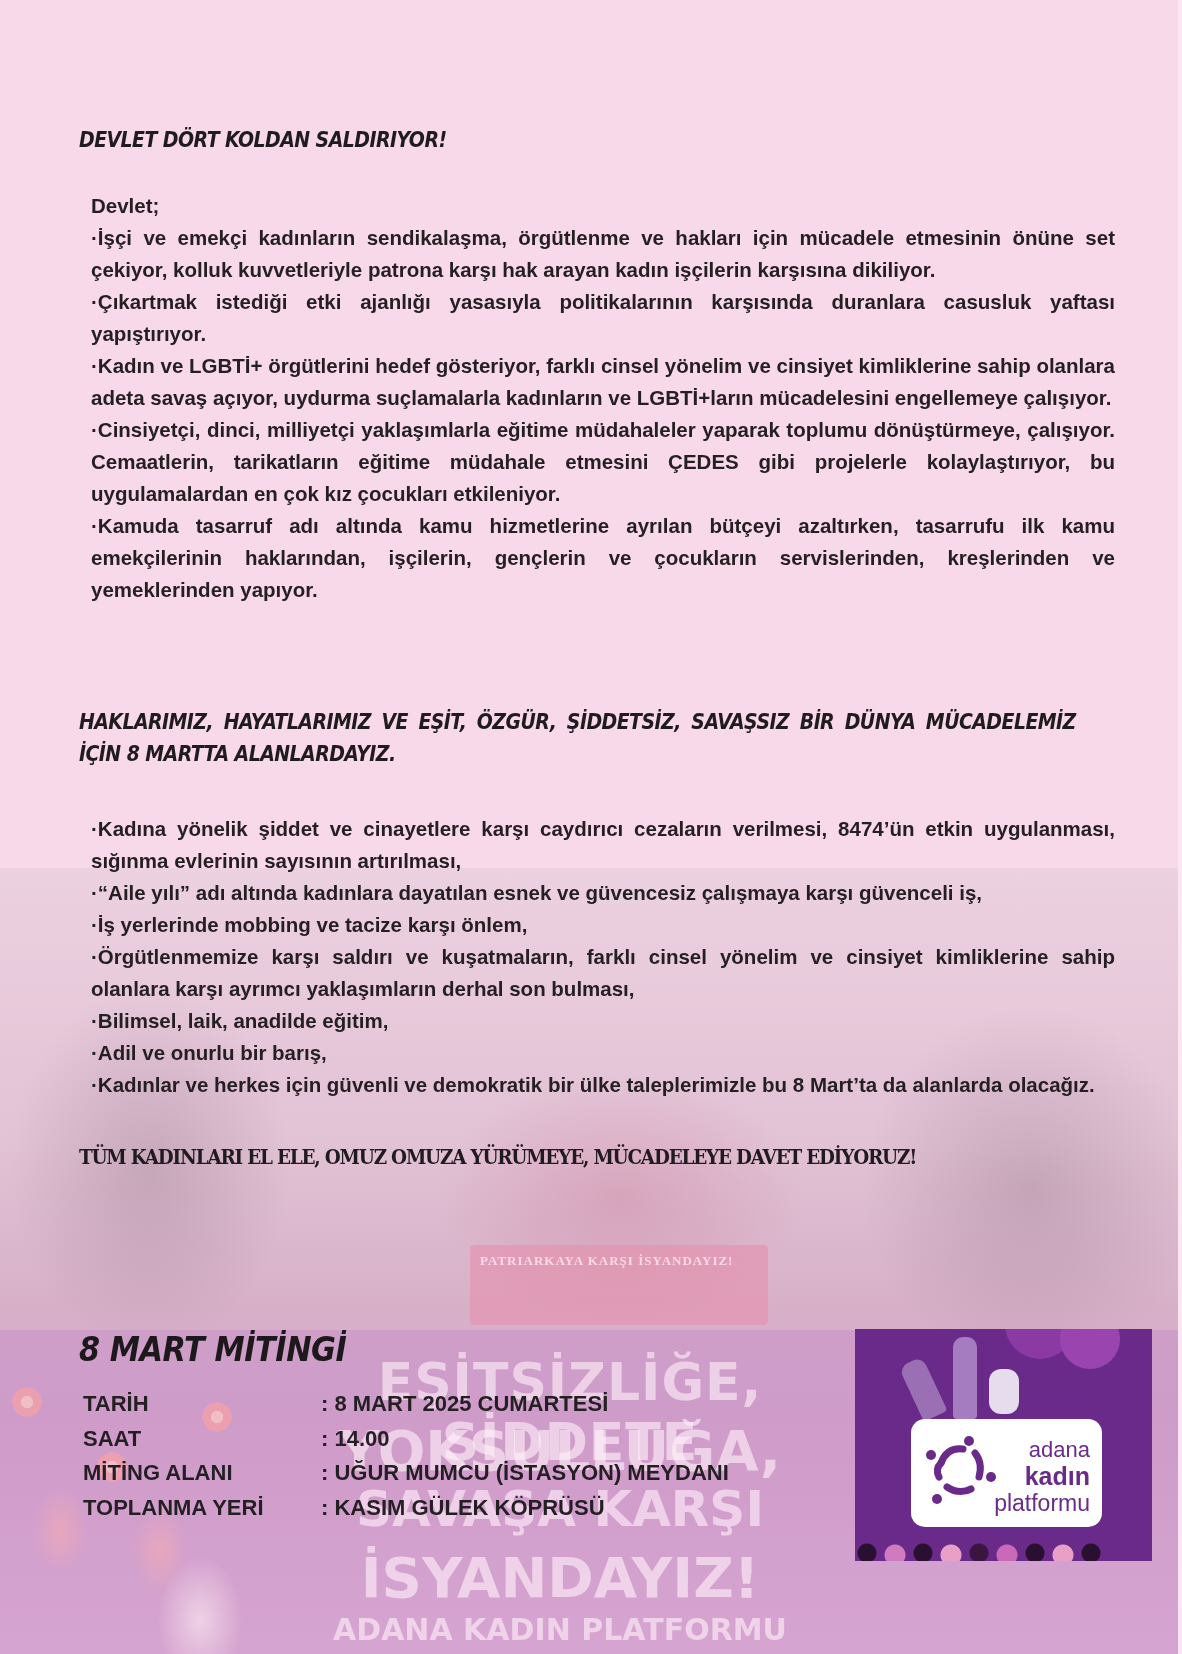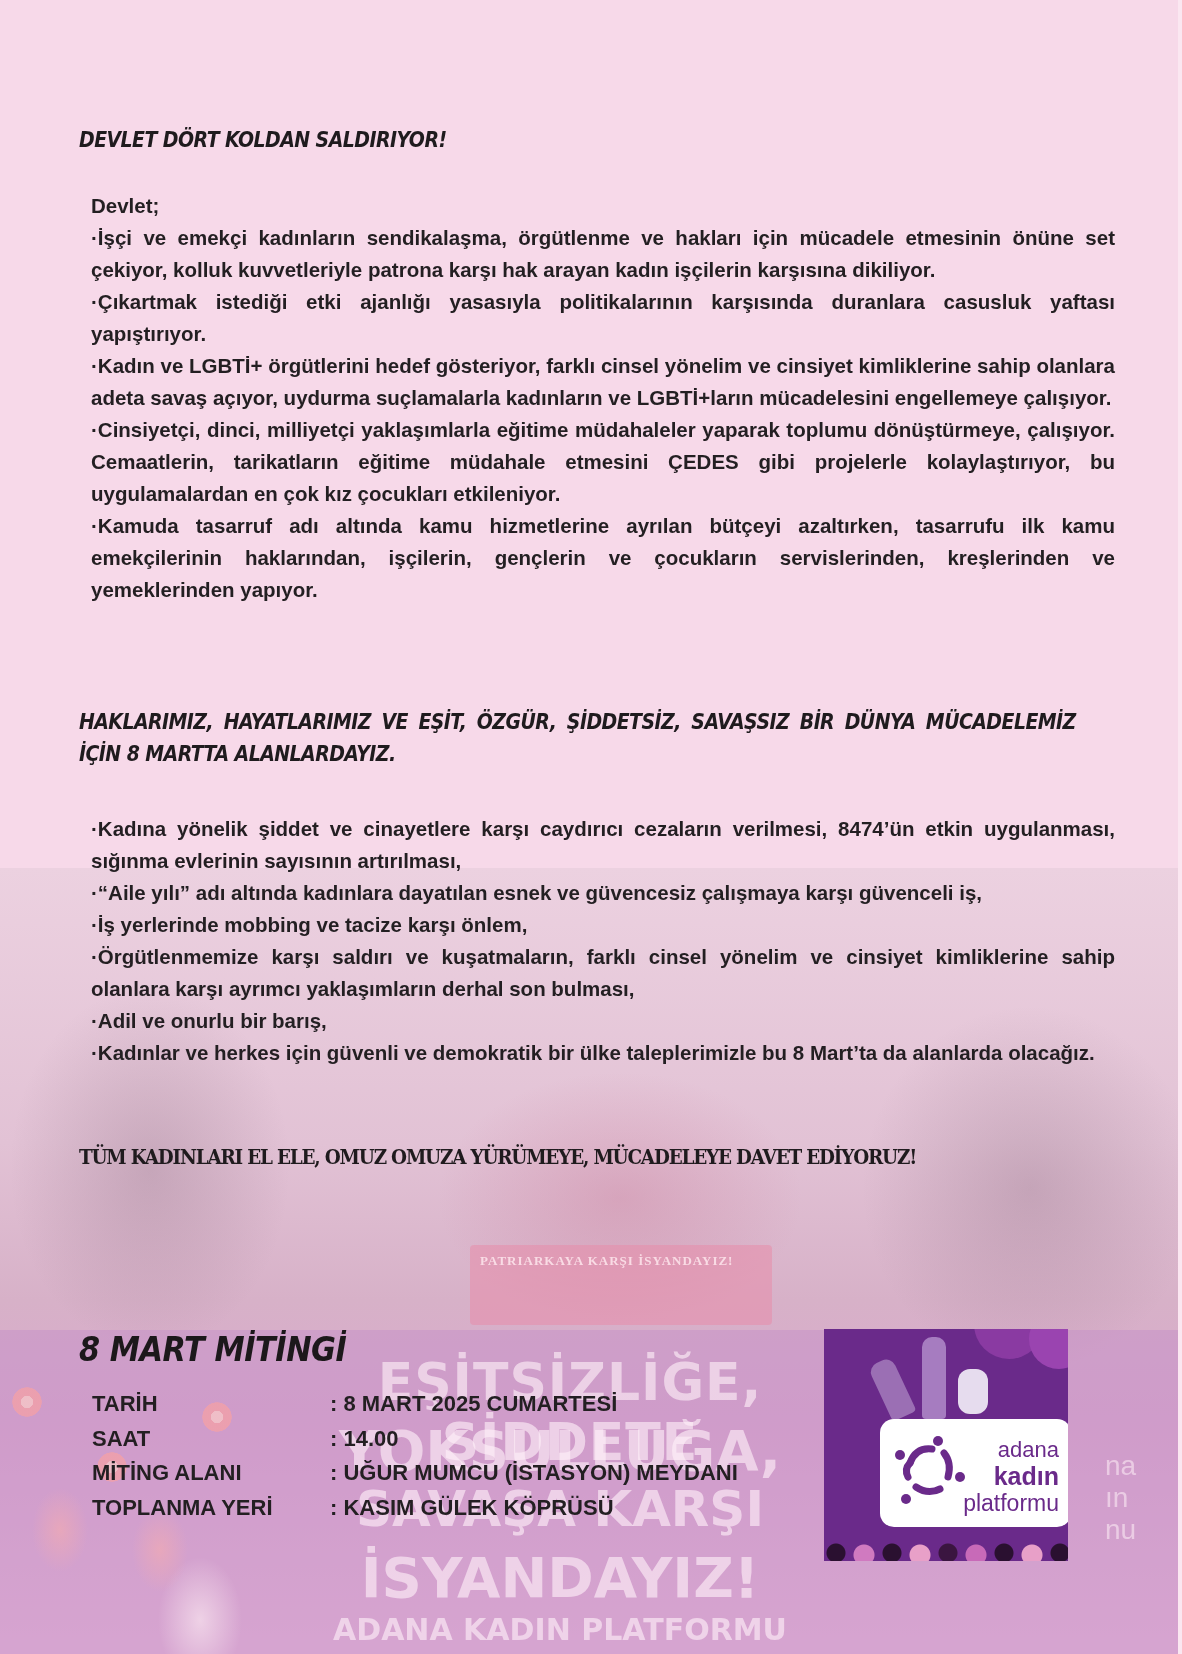--- a/index.html
+++ b/index.html
@@ -16,22 +16,22 @@
   
   .photo-bg {
     position: absolute; left: 0; top: 868px; width: 1178px; height: 786px;
     background:
       radial-gradient(ellipse 260px 180px at 620px 330px, rgba(200,120,150,0.35), rgba(0,0,0,0) 70%),
       radial-gradient(ellipse 200px 260px at 150px 300px, rgba(120,90,110,0.25), rgba(0,0,0,0) 70%),
       radial-gradient(ellipse 240px 260px at 1030px 320px, rgba(120,90,110,0.25), rgba(0,0,0,0) 70%),
       linear-gradient(180deg, #ecd1e0 0%, #e2c2d5 35%, #d7b1c8 55%, #d9a9cc 70%, #e6b9d8 100%);
   }
   .banner-pink {
-    position: absolute; left: 470px; top: 1245px; width: 262px; height: 80px;
-    background: rgba(232,140,170,0.55); border-radius: 4px; padding-left: 40px;
+    position: absolute; left: 470px; top: 1245px; width: 298px; height: 80px;
+    background: rgba(232,140,170,0.55); border-radius: 4px;
   }
   .banner-pink span {
     position: absolute; left: 10px; top: 8px; font-family: "Liberation Serif", serif;
     font-weight: bold; font-size: 13px; color: rgba(255,235,240,0.8); letter-spacing: 1px;
   }
   .banner-purple {
     position: absolute; left: 0; top: 1330px; width: 1178px; height: 324px;
     background: rgba(196,140,200,0.45);
   }
   .banner-text {
@@ -85,27 +85,27 @@
     font-family: "DejaVu Serif", serif; font-weight: bold; font-size: 20px;
     letter-spacing: -1.3px; color: #1f1b1e;
     transform: scaleX(0.92); transform-origin: left center;
   }
   .event-title {
     position: absolute; top: 1330px; left: 0; white-space: nowrap;
     font-family: "DejaVu Sans", sans-serif; font-weight: bold; font-style: italic;
     font-size: 33px; letter-spacing: -0.5px; color: #1c181b;
     transform: scaleX(0.92); transform-origin: left center;
   }
-  .event-rows { position: absolute; top: 1387px; left: 13px; }
+  .event-rows { position: absolute; top: 1387px; left: 4px; }
   .event-row { display: flex; height: 34.5px; align-items: center; font-size: 22px; font-weight: bold; }
   .event-row .label { width: 238px; }
   .event-row .value { white-space: nowrap; }
 
   .logo {
-    position: absolute; left: 824px; top: 1329px; width: 244px; height: 232px;
+    position: absolute; left: 855px; top: 1329px; width: 297px; height: 232px;
     background: #6a2a8a; overflow: hidden;
   }
   .logo .blob { position: absolute; border-radius: 50%; background: #8a3aa2; }
   .logo .hand { position: absolute; border-radius: 10px 10px 4px 4px; }
   .logo .card {
     position: absolute; left: 56px; top: 90px; width: 191px; height: 108px;
     background: #ffffff; border-radius: 14px;
   }
   .logo .mark { position: absolute; left: 12px; top: 14px; width: 78px; height: 78px; }
   .logo .txt {
@@ -173,20 +173,21 @@
   <div class="h-italic h2">
     <span class="l1">HAKLARIMIZ, HAYATLARIMIZ VE EŞİT, ÖZGÜR, ŞİDDETSİZ, SAVAŞSIZ BİR DÜNYA MÜCADELEMİZ</span>
     <span>İÇİN 8 MARTTA ALANLARDAYIZ.</span>
   </div>
 
   <div class="para p-demands">
     <p>·Kadına yönelik şiddet ve cinayetlere karşı caydırıcı cezaların verilmesi, 8474’ün etkin uygulanması, sığınma evlerinin sayısının artırılması,</p>
     <p>·“Aile yılı” adı altında kadınlara dayatılan esnek ve güvencesiz çalışmaya karşı güvenceli iş,</p>
     <p>·İş yerlerinde mobbing ve tacize karşı önlem,</p>
     <p>·Örgütlenmemize karşı saldırı ve kuşatmaların, farklı cinsel yönelim ve cinsiyet kimliklerine sahip olanlara karşı ayrımcı yaklaşımların derhal son bulması,</p>
+    <p>·Bilimsel, laik, anadilde eğitim,</p>
     <p>·Adil ve onurlu bir barış,</p>
     <p>·Kadınlar ve herkes için güvenli ve demokratik bir ülke taleplerimizle bu 8 Mart’ta da alanlarda olacağız.</p>
   </div>
 
   <div class="final">TÜM KADINLARI EL ELE, OMUZ OMUZA YÜRÜMEYE, MÜCADELEYE DAVET EDİYORUZ!</div>
 
   <div class="event-title">8 MART MİTİNGİ</div>
 
   <div class="event-rows">
     <div class="event-row">

